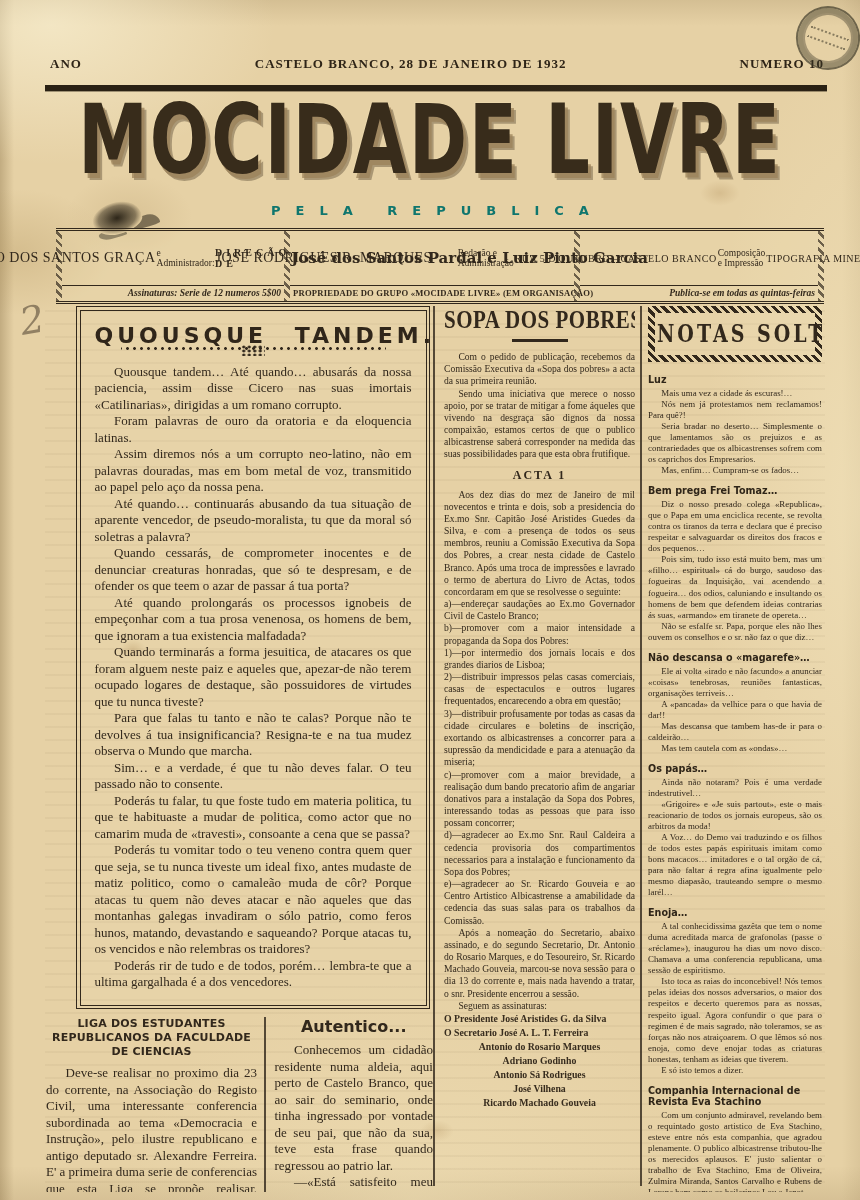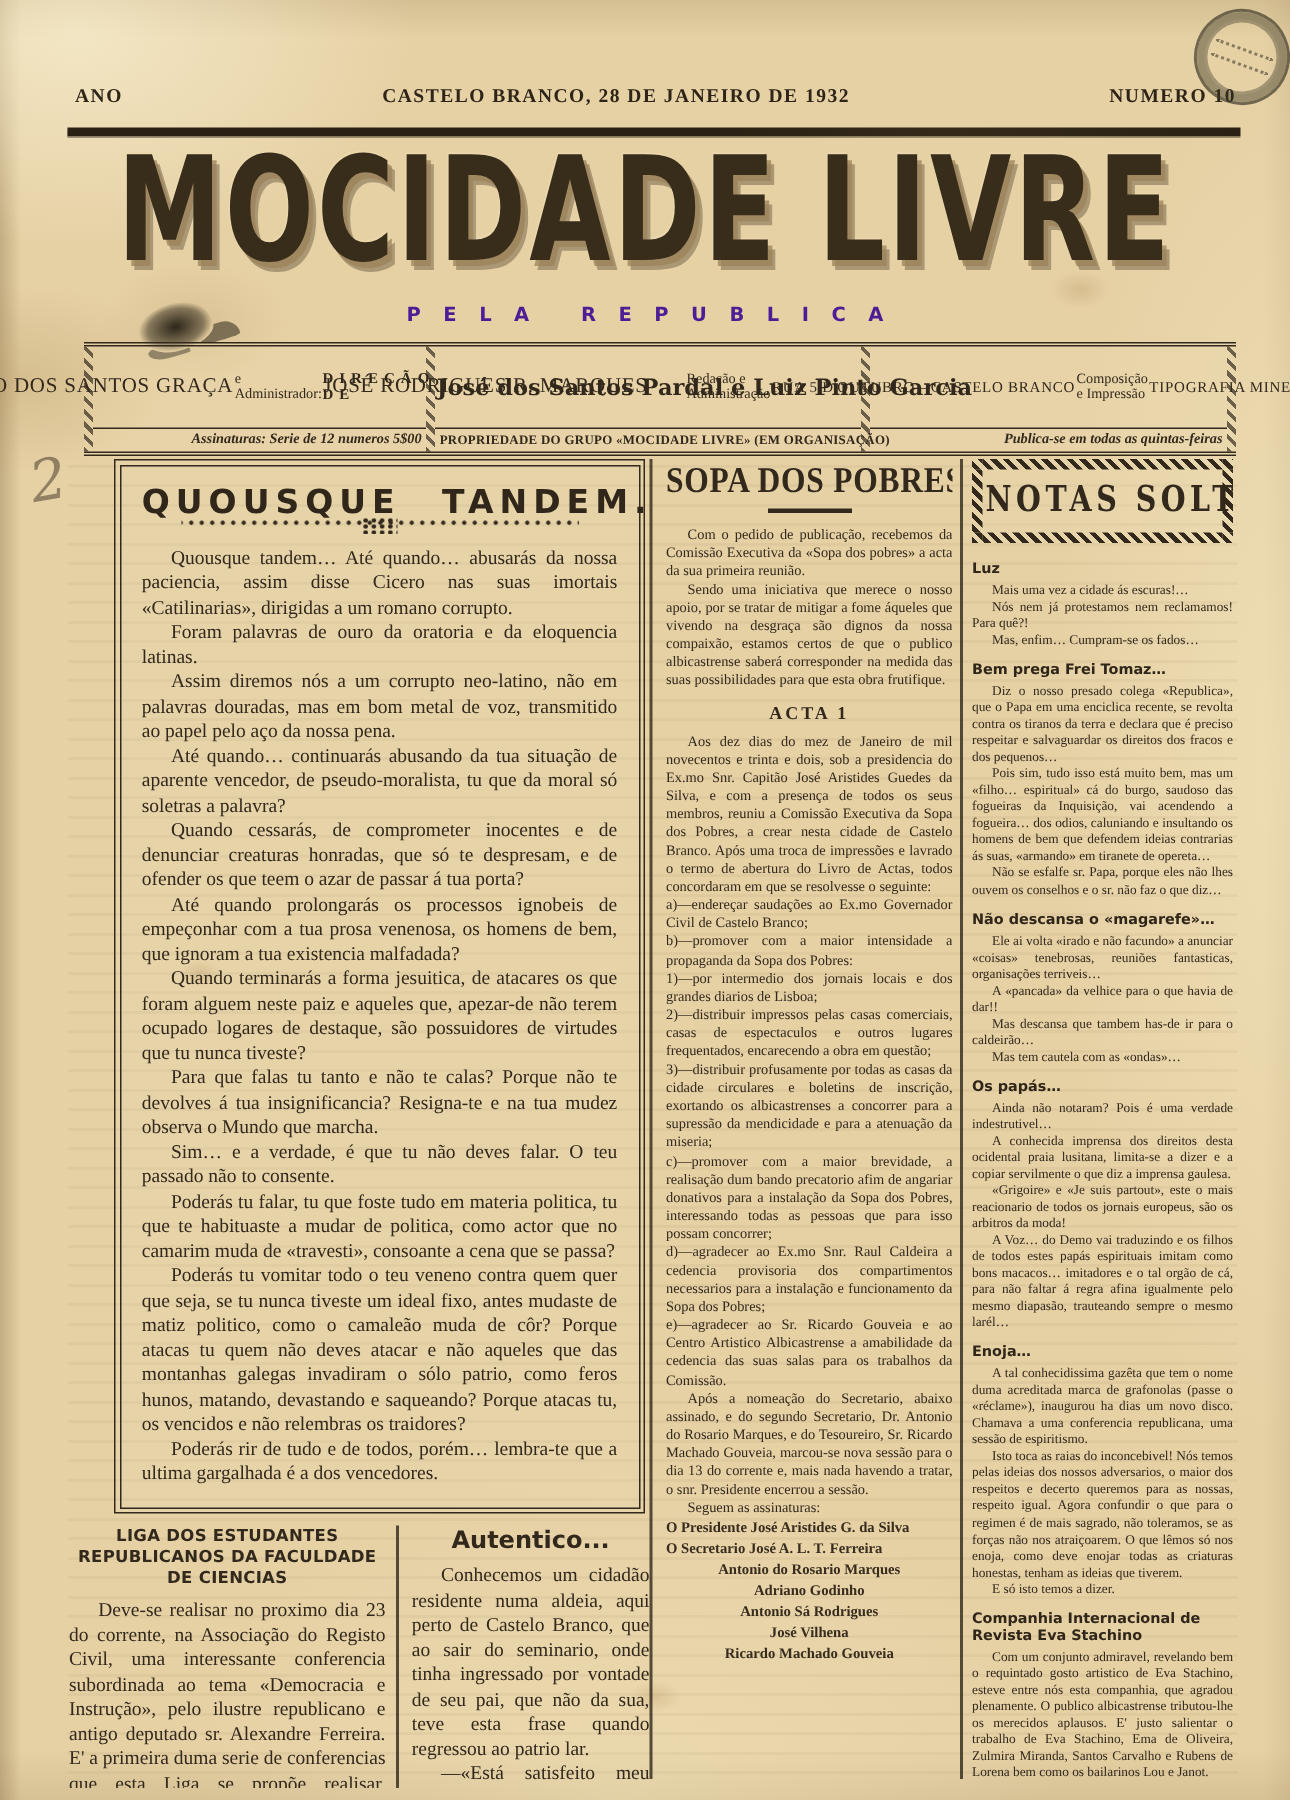--- a/index.html
+++ b/index.html
@@ -41,21 +41,21 @@
     box-shadow:inset 0 0 0 5px rgba(58,54,38,.12), inset 0 0 0 7px rgba(58,54,38,.45); }
   .stamp::after { content:""; position:absolute; left:10px; right:10px; top:24px; bottom:24px;
     border-top:2px dotted rgba(58,54,38,.65); border-bottom:2px dotted rgba(58,54,38,.65); }
 
   .masthead { position:absolute; top:92px; left:0; right:0; text-align:center;
     font-family:"DejaVu Sans", sans-serif; font-weight:bold; font-size:70px; line-height:1;
     letter-spacing:2px; color:#382c1b; transform:scaleY(1.38); transform-origin:top center; white-space:nowrap;
     text-shadow:3px 3px 0 rgba(155,130,90,.75), 5px 5px 0 rgba(56,44,27,.35), -1px -1px 0 rgba(238,220,175,.5); }
   .tagline { position:absolute; top:203px; left:0; right:0; text-align:center;
     font-family:"DejaVu Sans", sans-serif; font-weight:bold; font-size:13px;
-    letter-spacing:15px; text-indent:15px; color:#4c1d95; }
+    letter-spacing:15px; text-indent:15px; color:#0f766e; }
 
   .ink-blot { position:absolute; left:92px; top:202px; width:50px; height:32px;
     background:radial-gradient(closest-side, rgba(30,24,14,.92), rgba(30,24,14,.45) 75%, transparent);
     border-radius:58% 42% 55% 45% / 48% 62% 38% 52%; transform:rotate(-14deg);
     box-shadow:26px 10px 0 -10px rgba(30,24,14,.5), -8px 14px 0 -11px rgba(30,24,14,.55); }
   .margin-mark { position:absolute; left:20px; top:298px; font-family:"DejaVu Serif", serif; font-style:italic;
     font-size:38px; color:rgba(75,62,45,.55); transform:rotate(-10deg); }
 
   
   .infobox { position:absolute; top:228px; left:56px; right:36px; height:76px; display:flex; align-items:stretch;
@@ -274,20 +274,21 @@
 
 <section class="col col-right">
   <div class="notas-frame">
     <h2 class="notas-title">NOTAS SOLTAS</h2>
   </div>
   <div class="nsec">
     <h3>Luz</h3>
     <div class="pbody x88">
         <p>Mais uma vez a cidade ás escuras!…</p>
         <p>Nós nem já protestamos nem reclamamos! Para quê?!</p>
+        <p>Seria bradar no deserto… Simplesmente o que lamentamos são os prejuizos e as contrariedades que os albicastrenses sofrem com os caprichos dos Empresarios.</p>
         <p>Mas, enfim… Cumpram-se os fados…</p>
       </div>
   </div>
   <div class="nsec">
     <h3>Bem prega Frei Tomaz…</h3>
     <div class="pbody x88">
         <p>Diz o nosso presado colega «Republica», que o Papa em uma enciclica recente, se revolta contra os tiranos da terra e declara que é preciso respeitar e salvaguardar os direitos dos fracos e dos pequenos…</p>
         <p>Pois sim, tudo isso está muito bem, mas um «filho… espiritual» cá do burgo, saudoso das fogueiras da Inquisição, vai acendendo a fogueira… dos odios, caluniando e insultando os homens de bem que defendem ideias contrarias ás suas, «armando» em tiranete de opereta…</p>
         <p>Não se esfalfe sr. Papa, porque eles não lhes ouvem os conselhos e o sr. não faz o que diz…</p>
       </div>
@@ -298,21 +299,20 @@
         <p>Ele ai volta «irado e não facundo» a anunciar «coisas» tenebrosas, reuniões fantasticas, organisações terriveis…</p>
         <p>A «pancada» da velhice para o que havia de dar!!</p>
         <p>Mas descansa que tambem has-de ir para o caldeirão…</p>
         <p>Mas tem cautela com as «ondas»…</p>
       </div>
   </div>
   <div class="nsec">
     <h3>Os papás…</h3>
     <div class="pbody x88">
         <p>Ainda não notaram? Pois é uma verdade indestrutivel…</p>
-        <p>A conhecida imprensa dos direitos desta ocidental praia lusitana, limita-se a dizer e a copiar servilmente o que diz a imprensa gaulesa.</p>
         <p>«Grigoire» e «Je suis partout», este o mais reacionario de todos os jornais europeus, são os arbitros da moda!</p>
         <p>A Voz… do Demo vai traduzindo e os filhos de todos estes papás espirituais imitam como bons macacos… imitadores e o tal orgão de cá, para não faltar á regra afina igualmente pelo mesmo diapasão, trauteando sempre o mesmo larél…</p>
       </div>
   </div>
   <div class="nsec">
     <h3>Enoja…</h3>
     <div class="pbody x88">
         <p>A tal conhecidissima gazêta que tem o nome duma acreditada marca de grafonolas (passe o «réclame»), inaugurou ha dias um novo disco. Chamava a uma conferencia republicana, uma sessão de espiritismo.</p>
         <p>Isto toca as raias do inconcebivel! Nós temos pelas ideias dos nossos adversarios, o maior dos respeitos e decerto queremos para as nossas, respeito igual. Agora confundir o que para o regimen é de mais sagrado, não toleramos, se as forças não nos atraiçoarem. O que lêmos só nos enoja, como deve enojar todas as criaturas honestas, tenham as ideias que tiverem.</p>
         <p>E só isto temos a dizer.</p>

